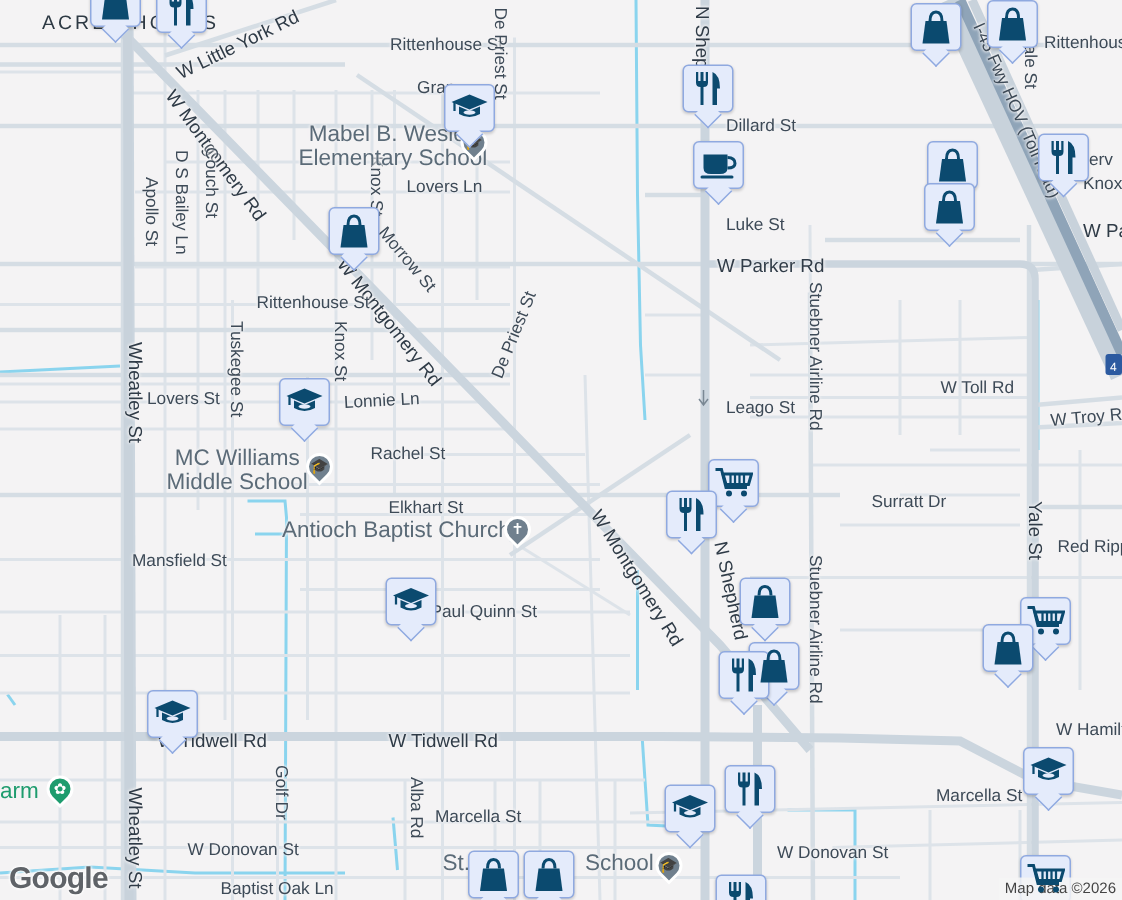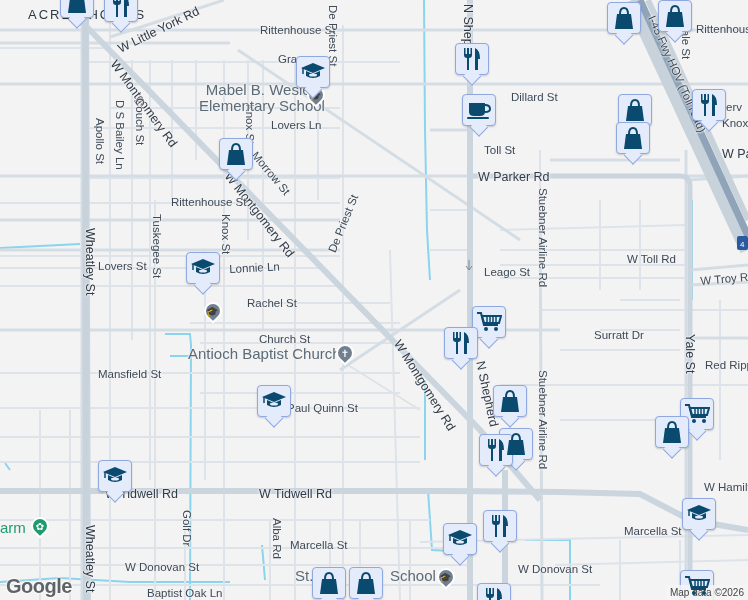--- a/index.html
+++ b/index.html
@@ -156,40 +156,40 @@
 
   <div class="lbl area" style="left:28px;top:8px;">ACRES HOMES</div>
 
   <div class="lbl big" style="left:116px;top:44px;transform:rotate(-26deg);">W Little York Rd</div>
   <div class="lbl big" style="left:118px;top:58px;transform:rotate(54deg);">W Montgomery Rd</div>
   <div class="lbl big" style="left:232px;top:170px;transform:rotate(52deg);">W Montgomery Rd</div>
   <div class="lbl big" style="left:402px;top:338px;transform:rotate(58deg);">W Montgomery Rd</div>
   <div class="lbl" style="left:260px;top:25px;">Rittenhouse St</div>
   <div class="lbl" style="left:696px;top:24px;">Rittenhouse St</div>
   <div class="lbl" style="left:278px;top:54px;">Gran</div>
-  <div class="lbl" style="left:484px;top:92px;margin-left:27px;">Dillard St</div>
+  <div class="lbl" style="left:484px;top:79px;">Dillard St</div>
   <div class="lbl" style="left:271px;top:120px;">Lovers Ln</div>
   <div class="lbl" style="left:258px;top:150px;transform:rotate(50deg);">Morrow St</div>
   <div class="lbl" style="left:338px;top:5px;transform:rotate(90deg);">De Priest St</div>
   <div class="lbl" style="left:327px;top:250px;transform:rotate(-68deg);">De Priest St</div>
-  <div class="lbl" style="left:484px;top:145px;">Toll St</div>
+  <div class="lbl" style="left:484px;top:145px;">Luke St</div>
   <div class="lbl big" style="left:478px;top:171px;">W Parker Rd</div>
   <div class="lbl big" style="left:722px;top:148px;">W Pa</div>
   <div class="lbl" style="left:171px;top:197px;">Rittenhouse St</div>
   <div class="lbl" style="left:231px;top:214px;transform:rotate(90deg);">Knox St</div>
   <div class="lbl" style="left:162px;top:214px;transform:rotate(90deg);">Tuskegee St</div>
   <div class="lbl" style="left:98px;top:261px;">Lovers St</div>
   <div class="lbl" style="left:229px;top:264px;transform:rotate(-3deg);">Lonnie Ln</div>
   <div class="lbl" style="left:484px;top:267px;">Leago St</div>
   <div class="lbl" style="left:627px;top:254px;">W Toll Rd</div>
   <div class="lbl" style="left:700px;top:276px;transform:rotate(-5deg);">W Troy Rd</div>
   <div class="lbl" style="left:247px;top:298px;">Rachel St</div>
-  <div class="lbl" style="left:259px;top:334px;">Church St</div>
-  <div class="lbl" style="left:594px;top:330px;">Surratt Dr</div>
-  <div class="lbl" style="left:98px;top:369px;">Mansfield St</div>
+  <div class="lbl" style="left:259px;top:334px;">Elkhart St</div>
+  <div class="lbl" style="left:581px;top:330px;">Surratt Dr</div>
+  <div class="lbl" style="left:88px;top:369px;">Mansfield St</div>
   <div class="lbl" style="left:705px;top:360px;">Red Ripp</div>
   <div class="lbl" style="left:287px;top:403px;">Paul Quinn St</div>
   <div class="lbl big" style="left:474px;top:4px;transform:rotate(90deg);">N Shepherd</div>
   <div class="lbl big" style="left:486px;top:360px;transform:rotate(78deg);">N Shepherd</div>
   <div class="lbl" style="left:548px;top:188px;transform:rotate(90deg);">Stuebner Airline Rd</div>
   <div class="lbl" style="left:548px;top:370px;transform:rotate(90deg);">Stuebner Airline Rd</div>
   <div class="lbl big" style="left:696px;top:334px;transform:rotate(90deg);">Yale St</div>
   <div class="lbl" style="left:691px;top:23px;transform:rotate(90deg);">Yale St</div>
   <div class="lbl big" style="left:105px;top:488px;">W Tidwell Rd</div>
   <div class="lbl big" style="left:259px;top:488px;">W Tidwell Rd</div>
@@ -209,20 +209,22 @@
   <div class="lbl" style="left:147px;top:588px;">Baptist Oak Ln</div>
   <div class="lbl" style="left:656px;top:14px;transform:rotate(66deg);">I-45 Fwy HOV (Toll road)</div>
   <div class="lbl" style="left:722px;top:118px;">Knox</div>
   <div class="lbl" style="left:726px;top:102px;">erv</div>
 
   <div class="lbl poi" style="left:199px;top:82px;text-align:center;white-space:pre;">Mabel B. Wesley
 Elementary School</div>
   <div class="gpin" style="left:307px;top:86px;">
       <span>🎓</span>
     </div>
+  <div class="lbl poi" style="left:111px;top:298px;text-align:center;white-space:pre;">MC Williams
+Middle School</div>
   <div class="gpin" style="left:204px;top:302px;">
       <span>🎓</span>
     </div>
   <div class="lbl poi" style="left:188px;top:346px;">Antioch Baptist Church</div>
   <div class="gpin" style="left:336px;top:344px;">
       <span>✝</span>
     </div>
   <div class="lbl poi" style="left:295px;top:568px;">St.</div>
   <div class="lbl poi" style="left:390px;top:568px;">School</div>
   <div class="gpin" style="left:437px;top:568px;">

